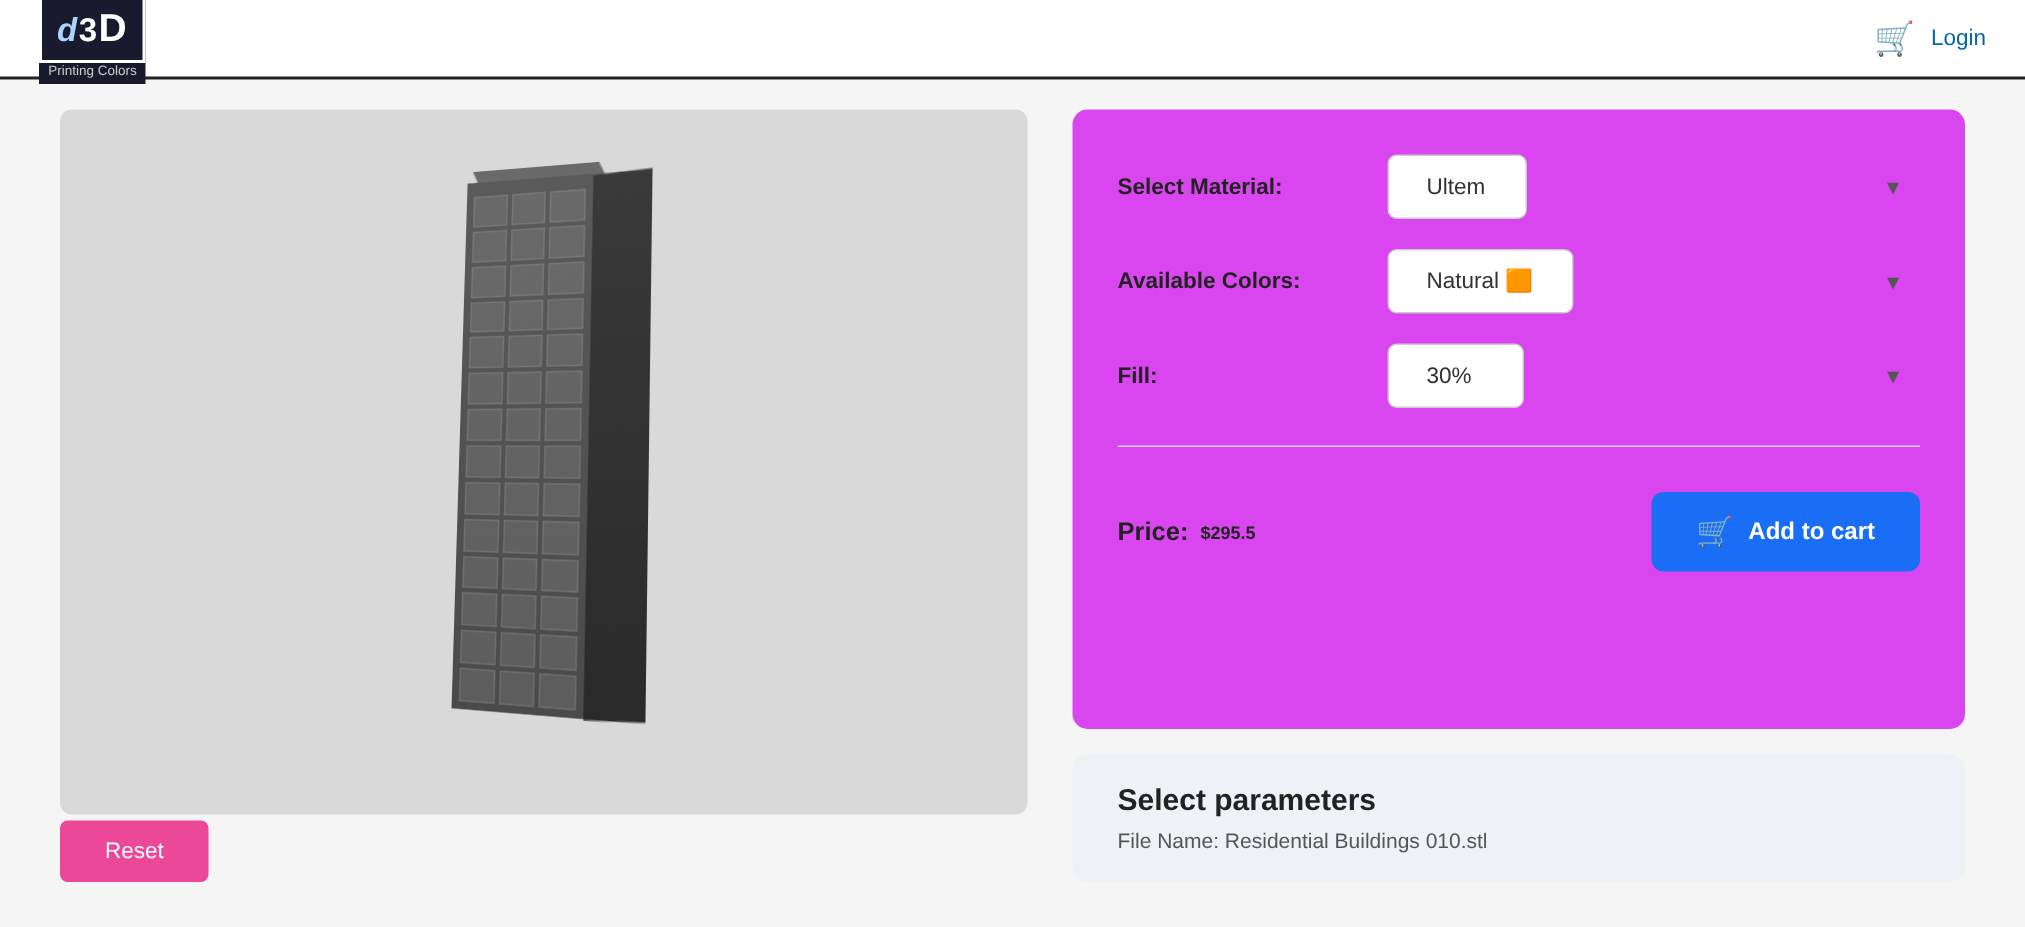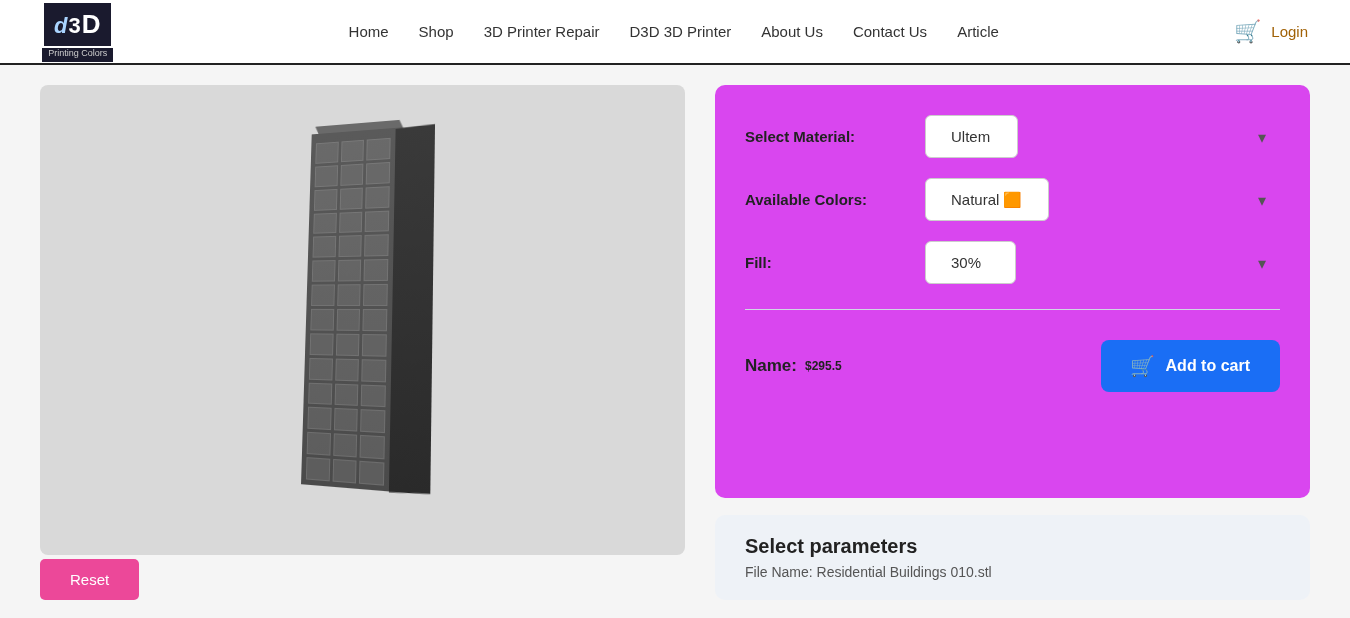--- a/index.html
+++ b/index.html
@@ -4,22 +4,22 @@
   <style>
     * { box-sizing: border-box; margin: 0; padding: 0; }
     body { font-family: Arial, sans-serif; background: #f5f5f5; color: #333; }
 
     
     .header {
       background: #fff;
       border-bottom: 2px solid #222;
       display: flex;
       align-items: center;
-      padding: 0 42px;
-      height: 65px;
+      padding: 0 26px;
+      height: 53px;
       justify-content: space-between;
     }
     .header-logo {
       display: flex;
       align-items: center;
     }
     .logo-box {
       background: #1a1a2e;
       color: #fff;
       font-size: 22px;
@@ -264,35 +264,24 @@
 <header class="header">
   <div class="header-logo">
     <div>
       <div class="logo-box">
         <span style="font-style:italic; color:#aad4ff;">d</span><span style="color:#fff;">3</span><span style="color:#fff; font-size:26px; font-weight:900;">D</span>
       </div>
       <span class="logo-sub">Printing Colors</span>
     </div>
   </div>
 
-  <nav>
-    <ul class="header-nav" id="nav-list">
-        <li><a href="#">Home</a></li>
-        <li><a href="#">Shop</a></li>
-        <li><a href="#">3D Printer Repair</a></li>
-        <li><a href="#">D3D 3D Printer</a></li>
-        <li><a href="#">About Us</a></li>
-        <li><a href="#">Contact Us</a></li>
-        <li><a href="#">Article</a></li>
-      </ul>
-  </nav>
 
   <div class="header-right">
     <span class="cart-icon">🛒</span>
-    <a href="#" style="text-decoration:none;color:#a16207;font-size:15px;">Login</a>
+    <a href="#" style="text-decoration:none;color:#0369a1;font-size:15px;">Login</a>
   </div>
 </header>
 
 <div class="main">
 
   <div class="model-viewer">
     <div class="model-canvas">
 
       <div class="building-3d">
         <div class="building-top"></div>
@@ -371,21 +360,21 @@
         <div class="select-wrapper">
           <select class="option-select" id="fill-select"><option>10%</option><option>20%</option><option selected="">30%</option><option>40%</option><option>50%</option><option>100%</option></select>
         </div>
       </div>
 
 
       <hr class="divider">
 
       <div class="price-row">
         <div style="display:flex;align-items:center;gap:8px;">
-          <span class="price-label">Name:</span>
+          <span class="price-label">Price:</span>
           <span class="price-value">$295.5</span>
         </div>
         <button class="add-to-cart-btn">
           <span class="cart-btn-icon">🛒</span>
           <span>Add to cart</span>
         </button>
       </div>
 
     </div>
 

